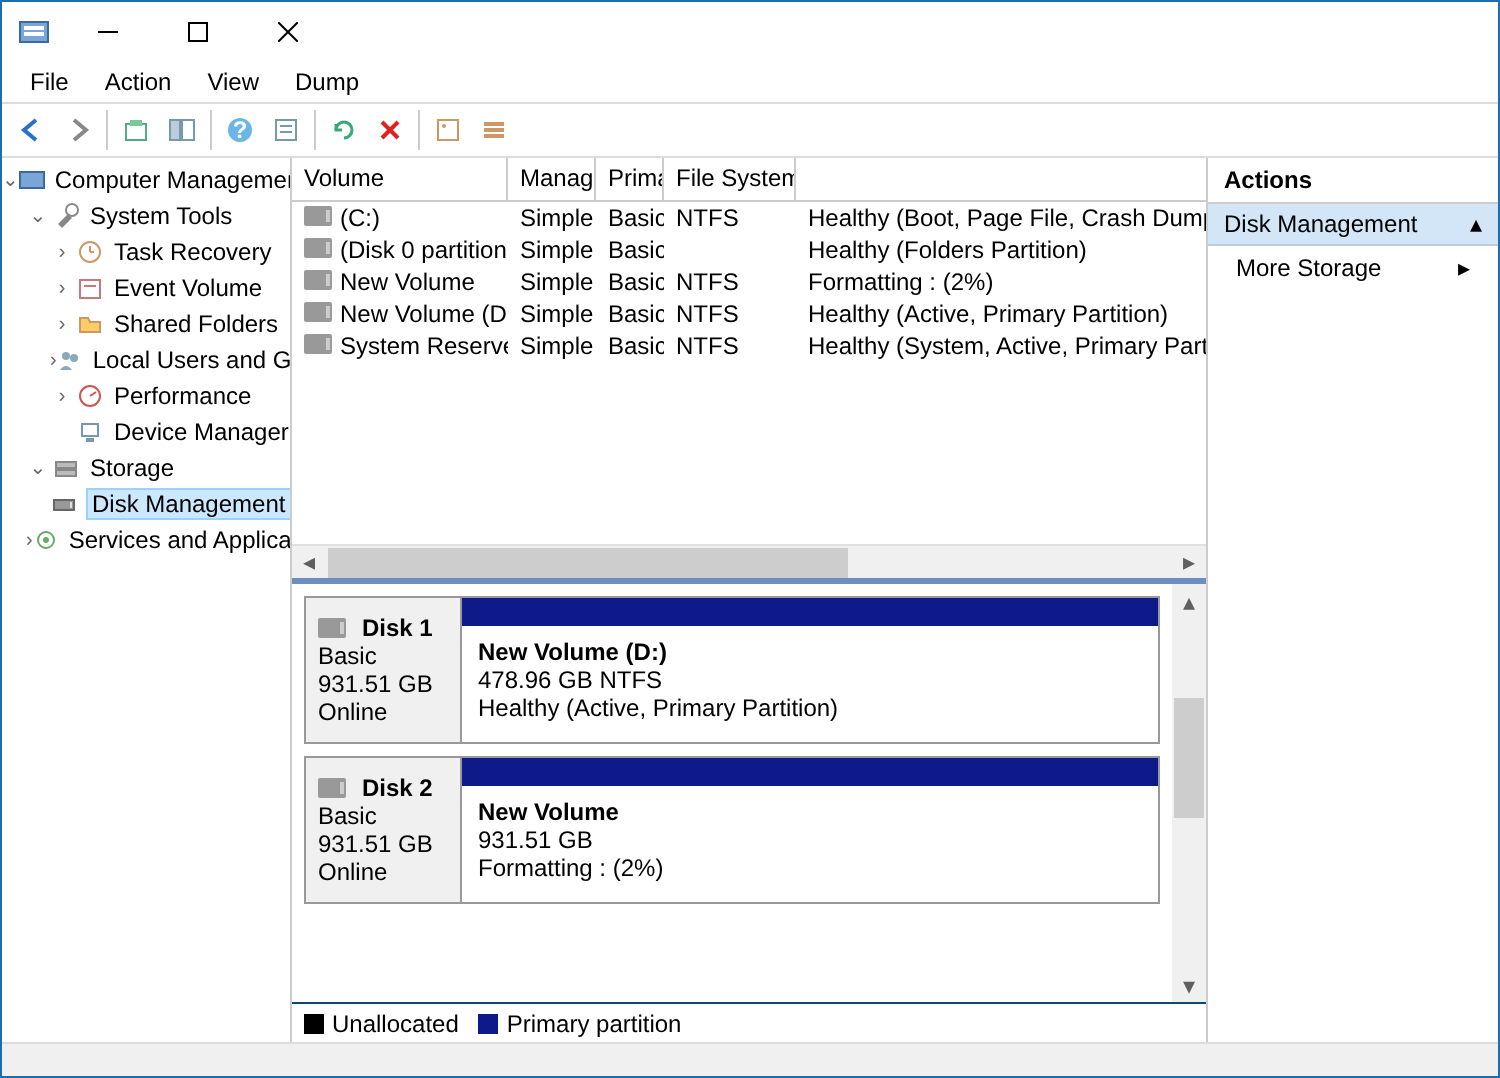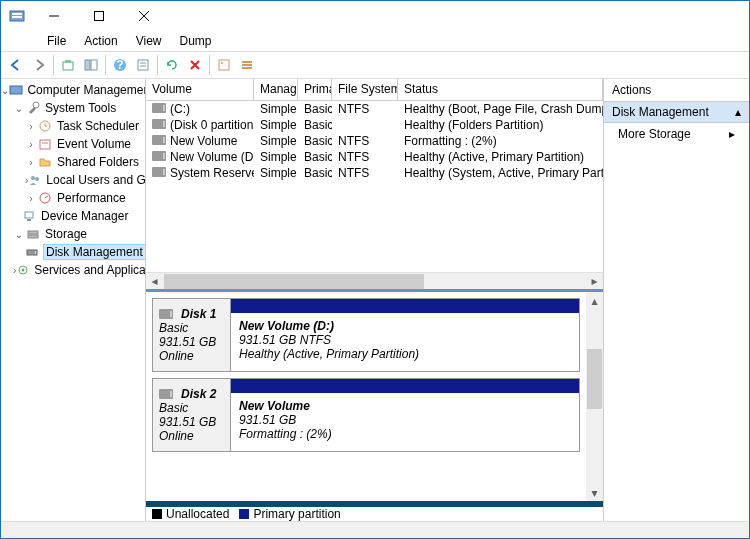--- a/index.html
+++ b/index.html
@@ -1,52 +1,52 @@
 <!DOCTYPE html>
 <html><head>
 <meta charset="utf-8">
 <style>
 * { box-sizing: border-box; margin: 0; padding: 0; font-family: "Segoe UI", Tahoma, sans-serif; font-size: 12px; }
 body { width: 750px; height: 539px; background: #fff; border: 1px solid #1a6fb0; display: flex; flex-direction: column; overflow: hidden; }
 .titlebar { height: 30px; display: flex; align-items: center; padding: 0 2px 0 8px; }
 .titlebar .icon { width: 16px; height: 16px; margin-right: 6px; }
 .titlebar .title { flex: 1; }
 .titlebar .wbtn { width: 45px; height: 29px; display: flex; align-items: center; justify-content: center; }
-.menubar { height: 20px; display: flex; align-items: center; padding: 0 6px; gap: 2px; margin-left: 32px; }
+.menubar { height: 20px; display: flex; align-items: center; padding: 0 6px; gap: 2px; }
 .menubar .mitem { padding: 2px 8px; }
 .toolbar { height: 28px; border-top: 1px solid #dcdcdc; border-bottom: 1px solid #dcdcdc; display: flex; align-items: center; padding: 0 4px; gap: 1px; }
 .tbtn { width: 22px; height: 22px; display: flex; align-items: center; justify-content: center; border: 1px solid transparent; }
 .tsep { width: 1px; height: 20px; background: #ccc; margin: 0 2px; }
 .main { flex: 1; display: flex; min-height: 0; }
 .tree { width: 145px; border-right: 1px solid #ccc; overflow: hidden; padding-top: 2px; }
 .tree-node { display: flex; align-items: center; height: 18px; white-space: nowrap; }
 .exp { width: 12px; text-align: center; color: #666; font-size: 10px; }
 .ticon { width: 16px; height: 16px; margin-right: 4px; display:flex; align-items:center; justify-content:center; }
 .tree-node.sel .label { background: #cce8ff; border: 1px solid #99d1ff; padding: 0 2px; }
 .center { flex: 1; display: flex; flex-direction: column; border-right: 1px solid #ccc; min-width: 0; }
 .vol-head { display: flex; height: 22px; border-bottom: 1px solid #ccc; }
 .vh { border-right: 1px solid #ccc; padding: 3px 6px; background: #fff; white-space: nowrap; overflow: hidden; }
 .vol-body { flex: 0 0 auto; }
 .vrow { display: flex; height: 16px; align-items: center; }
 .vc { padding: 0 6px; white-space: nowrap; overflow: hidden; }
 .scroll-h { height: 17px; background: #f0f0f0; display: flex; align-items: center; border-top: 1px solid #e0e0e0; margin-top: auto; }
 .scroll-h .arr { width: 17px; height: 17px; display:flex; align-items:center; justify-content:center; color:#606060; }
 .scroll-h .thumb { width: 260px; height: 15px; background: #cdcdcd; margin-left: 1px; }
 .graphical { border-top: 3px solid #6a8fc0; display: flex; flex-direction: column; flex: 1; min-height: 0; }
-.disk-row { display: flex; margin: 6px 6px 0 6px; border: 1px solid #999; background: #fff; font-style: italic; }
+.disk-row { display: flex; margin: 6px 6px 0 6px; border: 1px solid #999; background: #fff; }
 .disk-info { width: 78px; border-right: 1px solid #999; padding: 8px 6px; background: #f0f0f0; }
 .disk-info .dname { font-weight: bold; }
 .disk-vol { flex: 1; display: flex; flex-direction: column; }
 .dv-bar { height: 14px; background: #0e1a8a; }
 .dv-body { padding: 6px 8px; flex: 1; }
 .dv-body .vn { font-weight: bold; }
-.legend { height: 20px; border-top: 6px solid #0c4a6e; display: flex; align-items: center; padding: 0 6px; gap: 4px; }
+.legend { height: 20px; border-top: 1px solid #0c4a6e; display: flex; align-items: center; padding: 0 6px; gap: 4px; }
 .lg-sw { width: 10px; height: 10px; }
 .actions { width: 145px; display: flex; flex-direction: column; }
-.actions-h { font-weight: normal; padding: 4px 8px; border-bottom: 1px solid #ccc; background: #fff; }
+.actions-h { font-weight: bold; padding: 4px 8px; border-bottom: 1px solid #ccc; background: #fff; }
 .actions-sub { background: #d2e6f7; padding: 3px 8px; display:flex; justify-content:space-between; align-items:center; border-bottom:1px solid #bcd; }
 .actions-item { padding: 4px 14px; display:flex; justify-content:space-between; align-items:center; }
 .vlist-top { height: 210px; display:flex; flex-direction:column; }
 .disk-ico { width:14px; height:10px; background:#999; border-radius:1px; display:inline-block; margin-right:4px; position:relative; }
 .disk-ico::after { content:""; position:absolute; right:1px; top:2px; width:2px; height:6px; background:#ccc; }
 .gscroll { width: 17px; background:#f0f0f0; display:flex; flex-direction:column; }
 .gscroll .arr { height:17px; display:flex;align-items:center;justify-content:center;color:#606060; }
 .gscroll .track { flex:1; position:relative; }
 .gscroll .vthumb { position:absolute; left:1px; right:1px; top:40px; height:60px; background:#cdcdcd; }
 .graph-inner { flex:1; display:flex; }
@@ -180,21 +180,21 @@
       </div>
     <div class="tree-node" style="padding-left:24px">
         <span class="exp">›</span>
         <span class="ticon">
           <svg width="14" height="14">
             <circle cx="7" cy="7" r="5" fill="#fff" stroke="#c96"></circle>
             <line x1="7" y1="7" x2="7" y2="4" stroke="#c96"></line>
             <line x1="7" y1="7" x2="9" y2="7" stroke="#c96"></line>
           </svg>
         </span>
-        <span class="label">Task Scheduler</span>
+        <span class="label">Task Recovery</span>
       </div>
     <div class="tree-node" style="padding-left:24px">
         <span class="exp">›</span>
         <span class="ticon">
           <svg width="14" height="14">
             <rect x="2" y="3" width="10" height="9" fill="#fff" stroke="#c77"></rect>
             <line x1="4" y1="6" x2="10" y2="6" stroke="#c77"></line>
           </svg>
         </span>
         <span class="label">Event Volume</span>
@@ -222,21 +222,21 @@
     <div class="tree-node" style="padding-left:24px">
         <span class="exp">›</span>
         <span class="ticon">
           <svg width="14" height="14">
             <circle cx="7" cy="7" r="5" fill="#fff" stroke="#c55"></circle>
             <line x1="7" y1="7" x2="10" y2="5" stroke="#c55"></line>
           </svg>
         </span>
         <span class="label">Performance</span>
       </div>
-    <div class="tree-node" style="padding-left:8px">
+    <div class="tree-node" style="padding-left:24px">
         <span class="exp"></span>
         <span class="ticon">
           <svg width="14" height="14">
             <rect x="3" y="3" width="8" height="6" fill="#fff" stroke="#79a"></rect>
             <rect x="5" y="10" width="4" height="2" fill="#79a"></rect>
           </svg>
         </span>
         <span class="label">Device Manager</span>
       </div>
     <div class="tree-node" style="padding-left:12px">
@@ -271,21 +271,20 @@
       </div>
   </div>
 
   <div class="center">
     <div class="vlist-top">
       <div class="vol-head">
         <div class="vh" style="width:108px">Volume</div>
         <div class="vh" style="width:44px">Manager</div>
         <div class="vh" style="width:34px">Prima</div>
         <div class="vh" style="width:66px">File System</div>
-        <div class="vh" style="flex:1">Status</div>
       </div>
       <div class="vol-body" id="volbody">
           <div class="vrow">
             <div class="vc" style="width:108px"><span class="disk-ico"></span>(C:)</div>
             <div class="vc" style="width:44px">Simple</div>
             <div class="vc" style="width:34px">Basic</div>
             <div class="vc" style="width:66px">NTFS</div>
             <div class="vc" style="flex:1">Healthy (Boot, Page File, Crash Dump, Prima</div>
           </div>
           <div class="vrow">
@@ -336,21 +335,21 @@
                   <span class="dname">Disk 1</span>
                 </div>
                 <div>Basic</div>
                 <div>931.51 GB</div>
                 <div>Online</div>
               </div>
               <div class="disk-vol">
                 <div class="dv-bar"></div>
                 <div class="dv-body">
                   <div class="vn">New Volume  (D:)</div>
-                  <div>931.51 GB NTFS</div>
+                  <div>478.96 GB NTFS</div>
                   <div>Healthy (Active, Primary Partition)</div>
                 </div>
               </div>
             </div>
             <div class="disk-row">
               <div class="disk-info">
                 <div style="display:flex;align-items:center;gap:4px">
                   <span class="disk-ico"></span>
                   <span class="dname">Disk 2</span>
                 </div>

